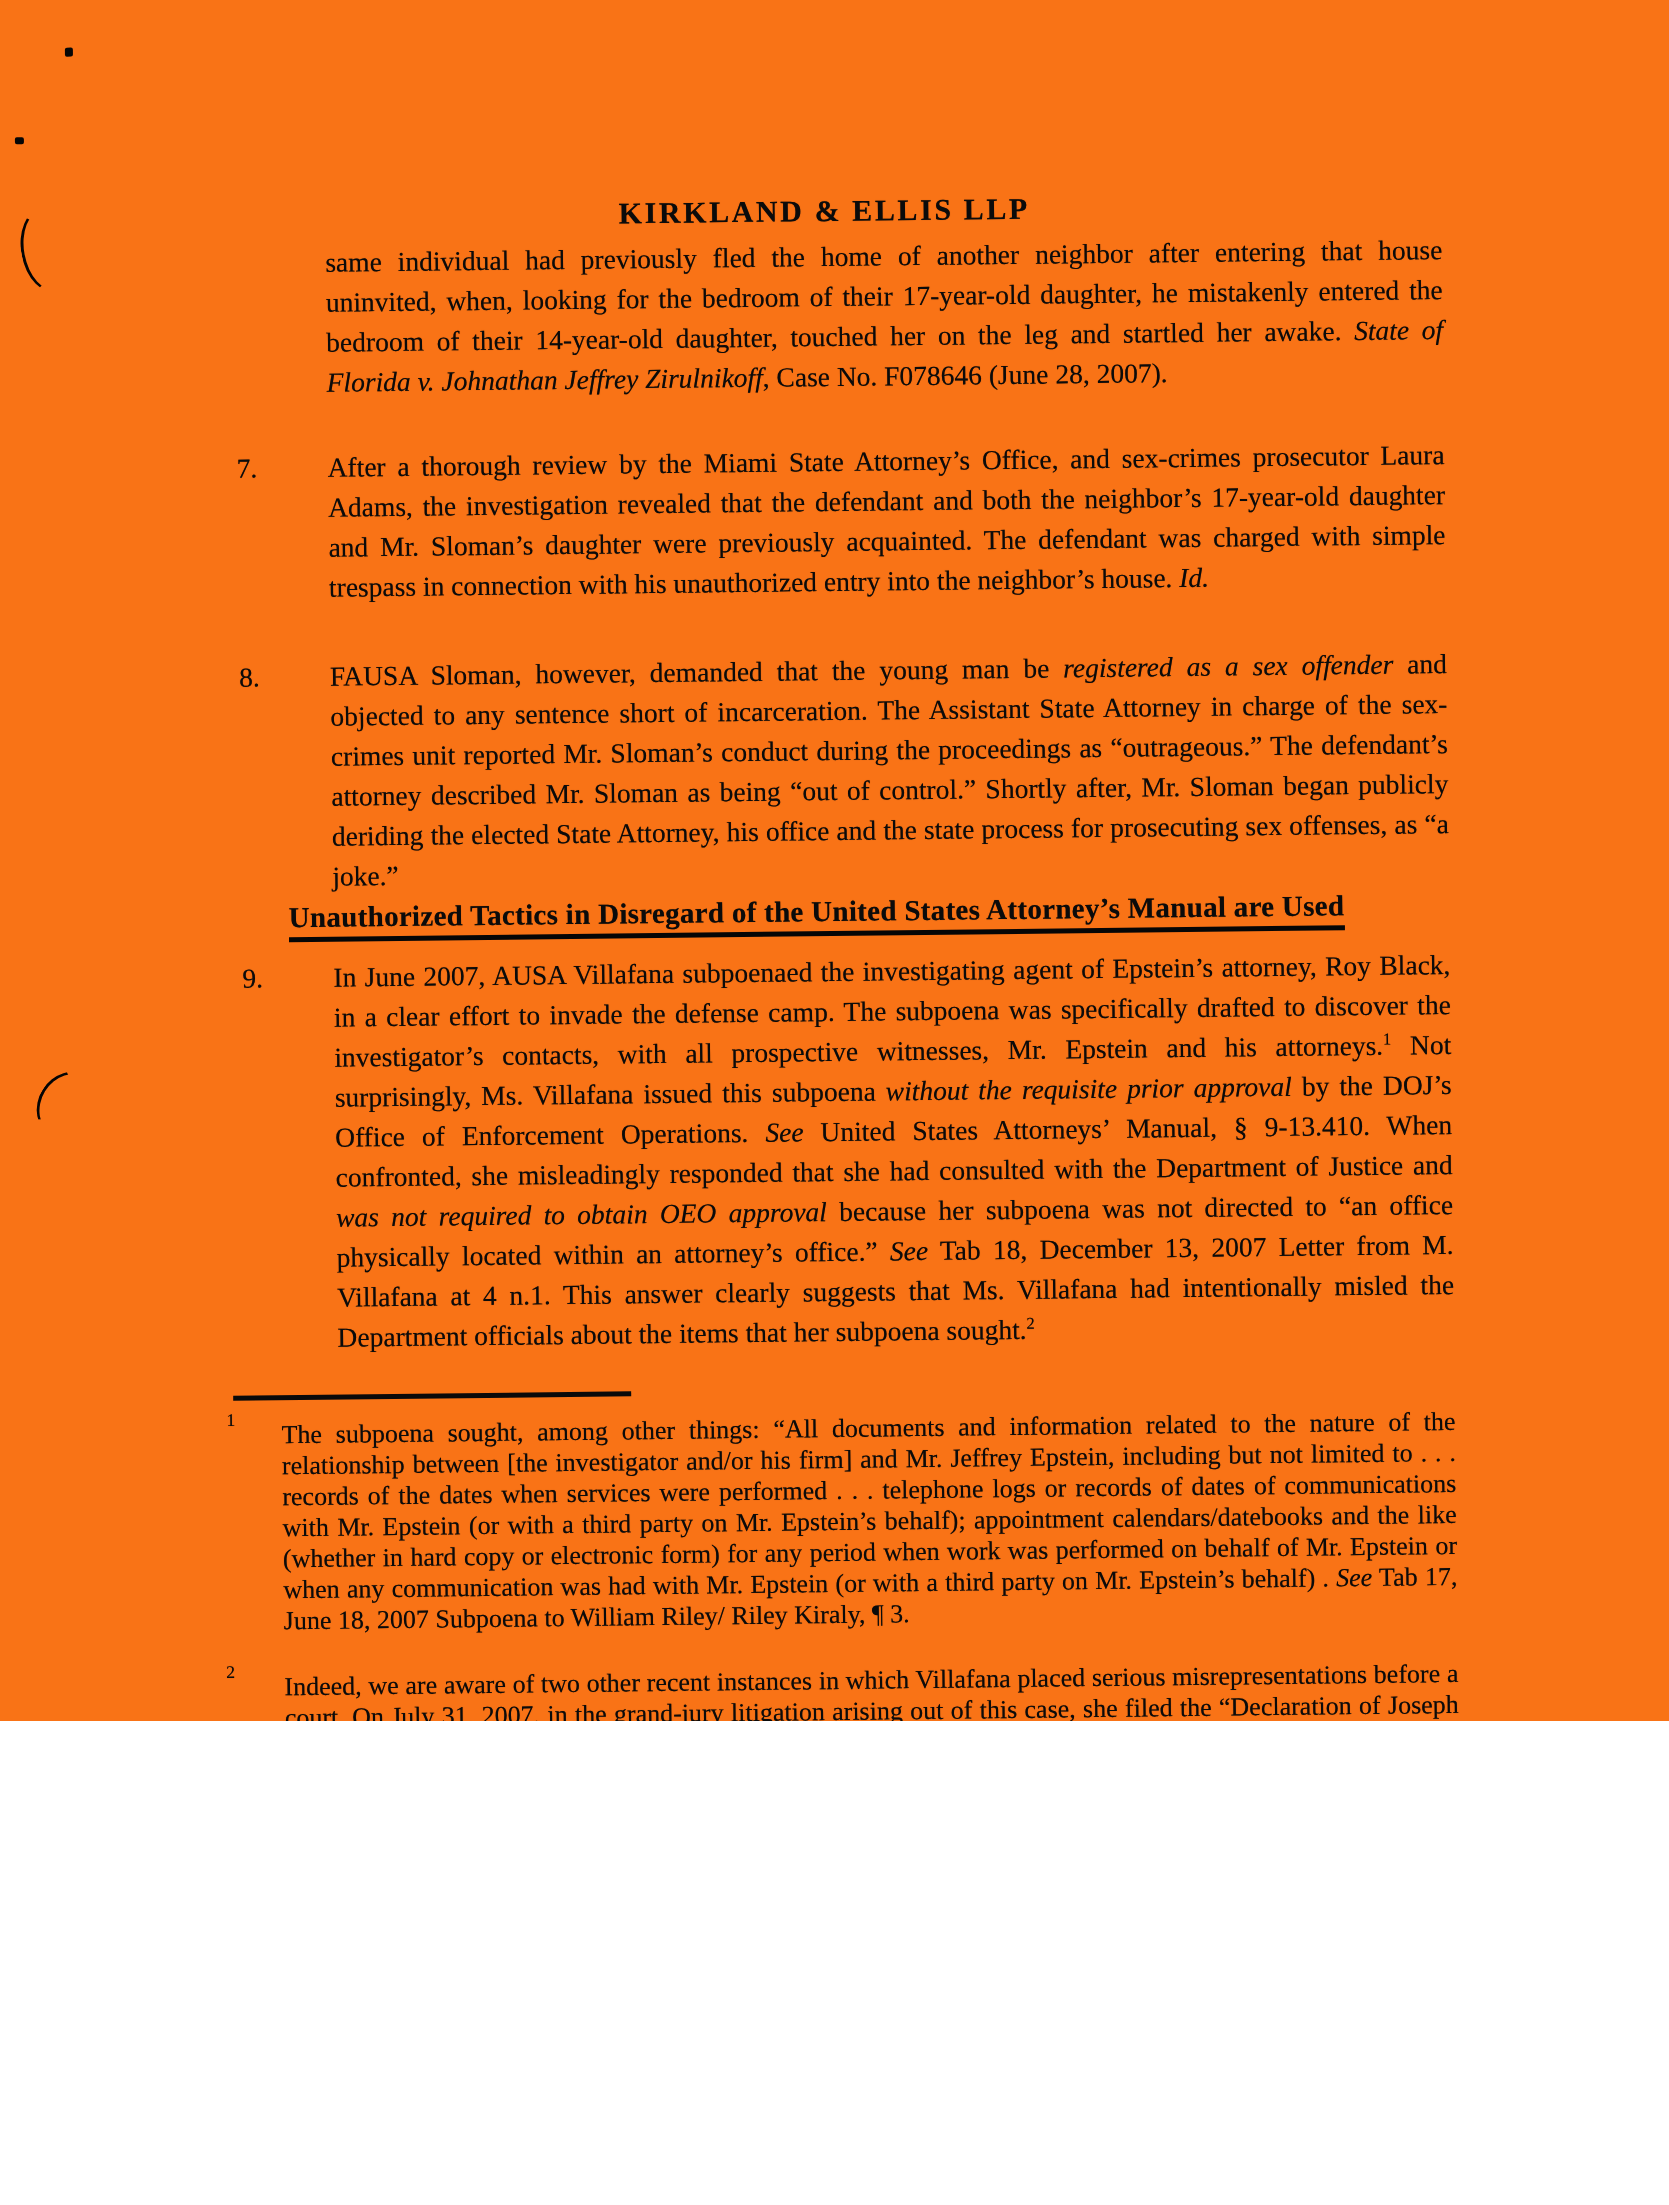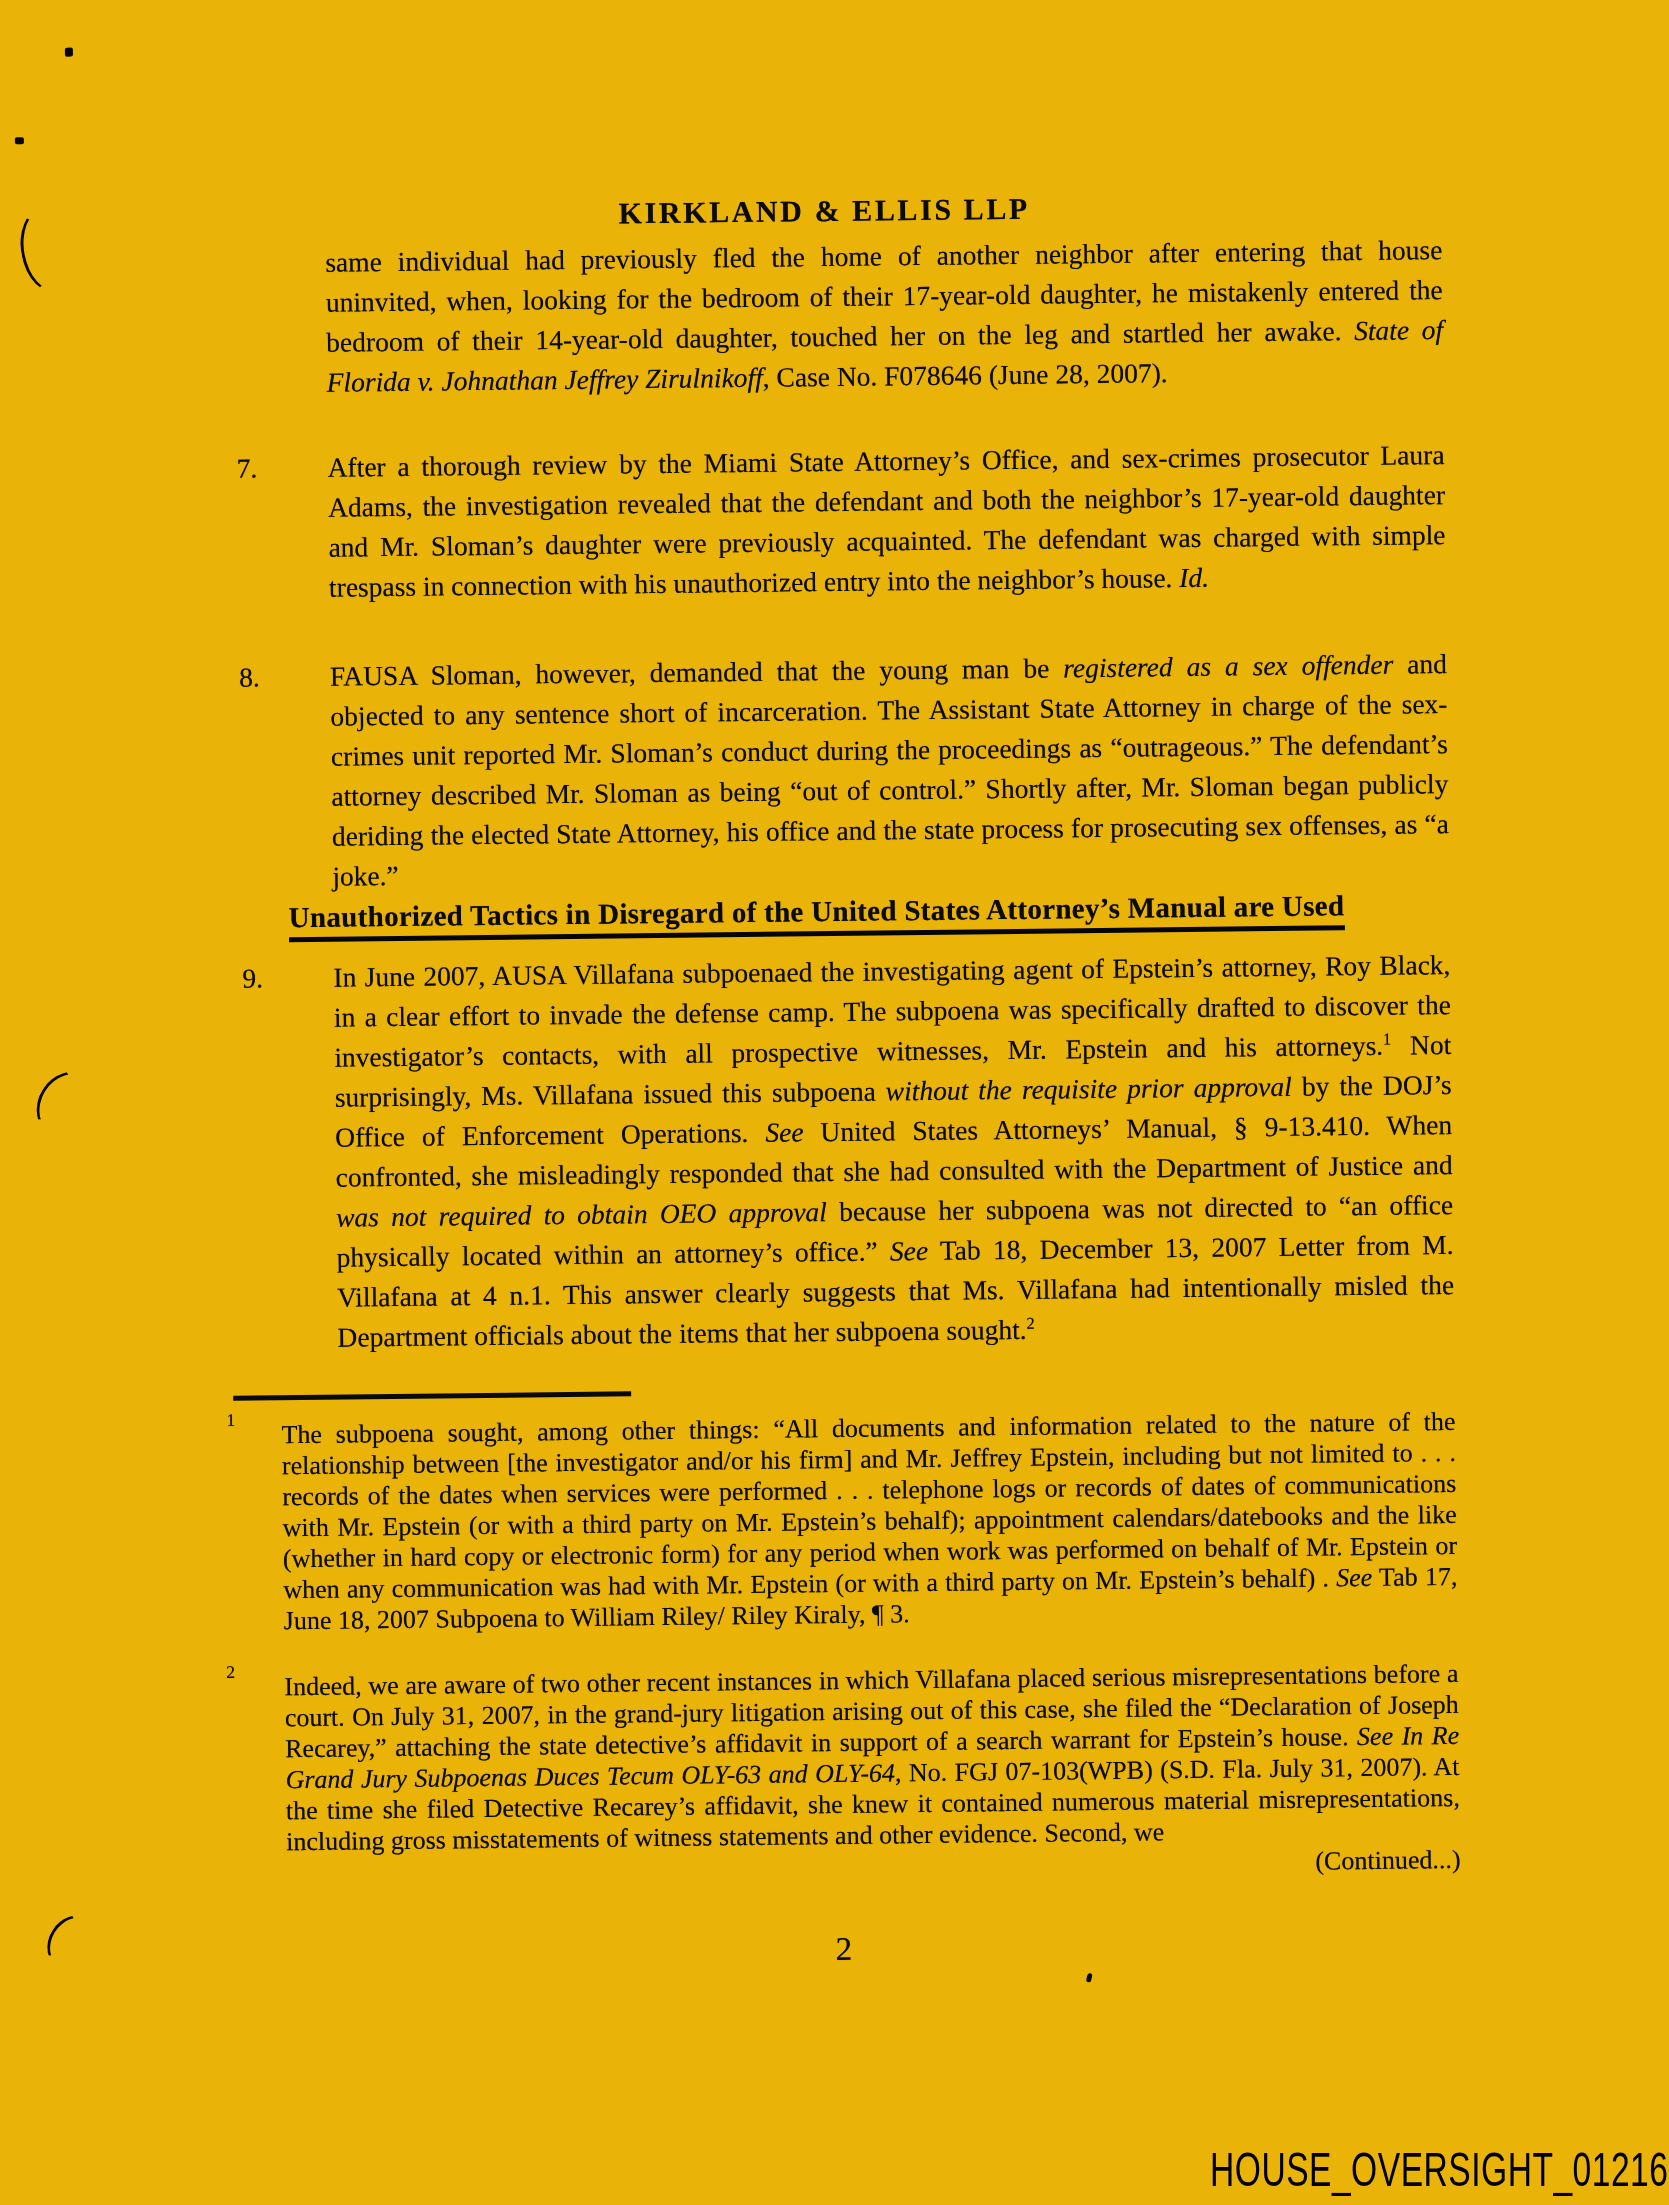--- a/index.html
+++ b/index.html
@@ -3,22 +3,22 @@
 <meta charset="utf-8">
 <style>
   html, body {
     margin: 0;
     padding: 0;
     background: #ffffff;
   }
   .page {
     position: relative;
     width: 1669px;
-    height: 2205px;
-    background: #eab308;
+    height: 1721px;
+    background: #f97316;
     overflow: hidden;
     font-family: "Liberation Serif", serif;
     color: #0b0b0b;
   }
   
   .scan {
     position: absolute;
     inset: 0;
     transform: rotate(-0.65deg);
     transform-origin: 835px 1113px;

